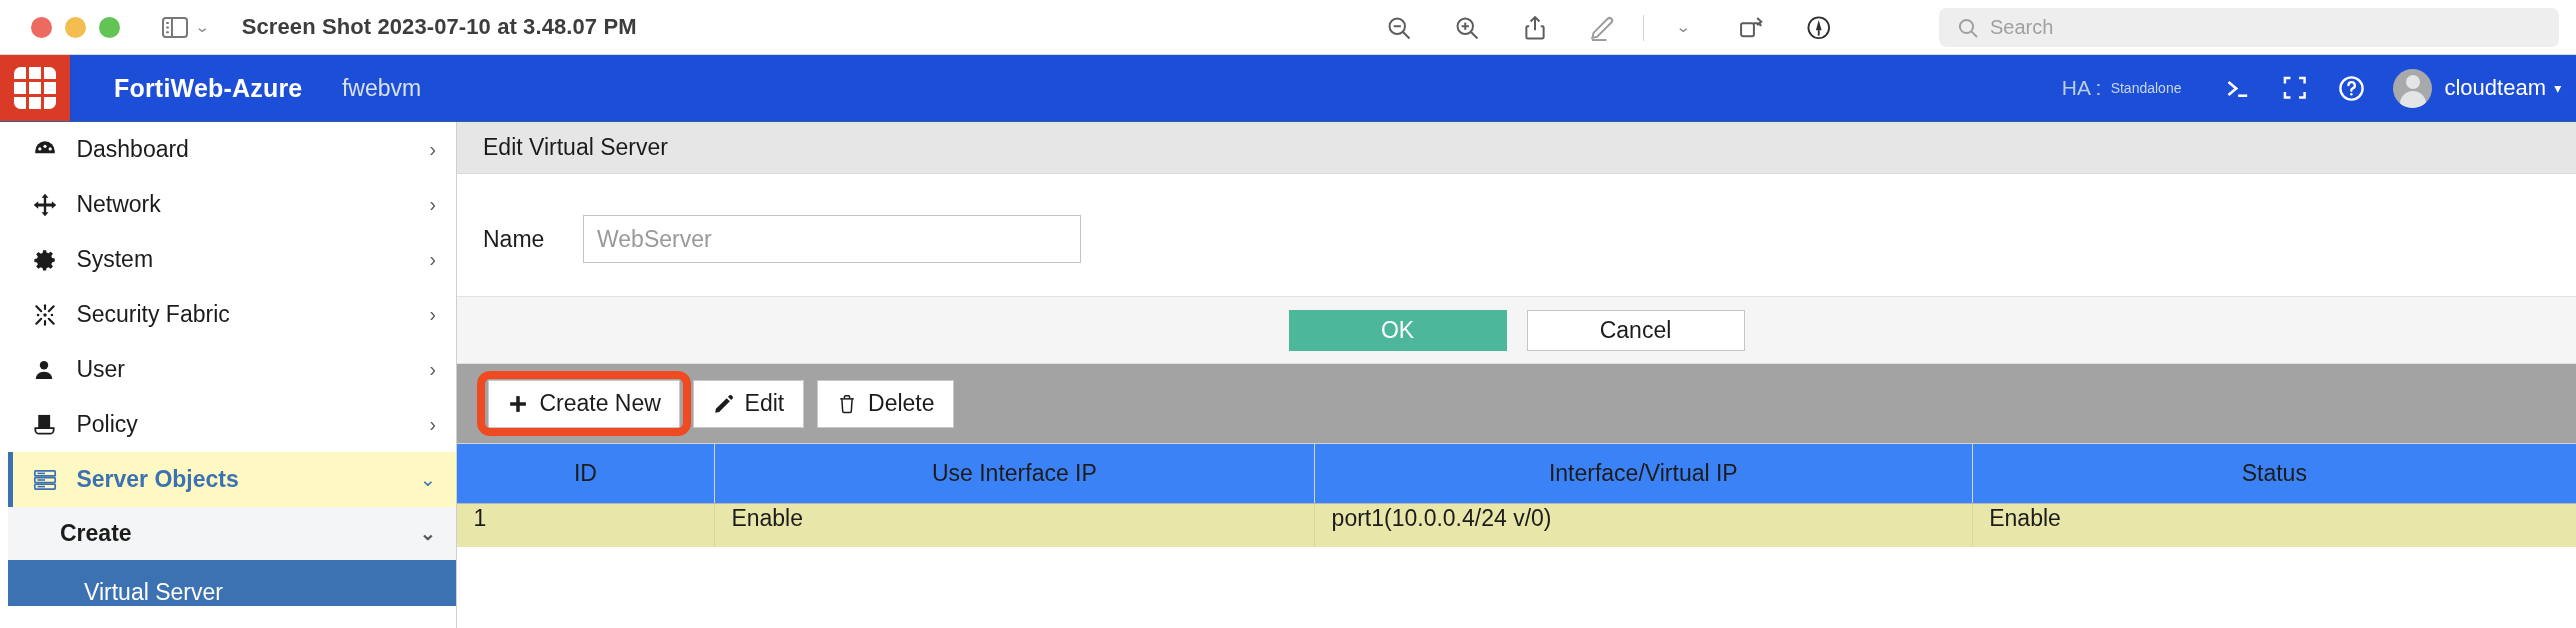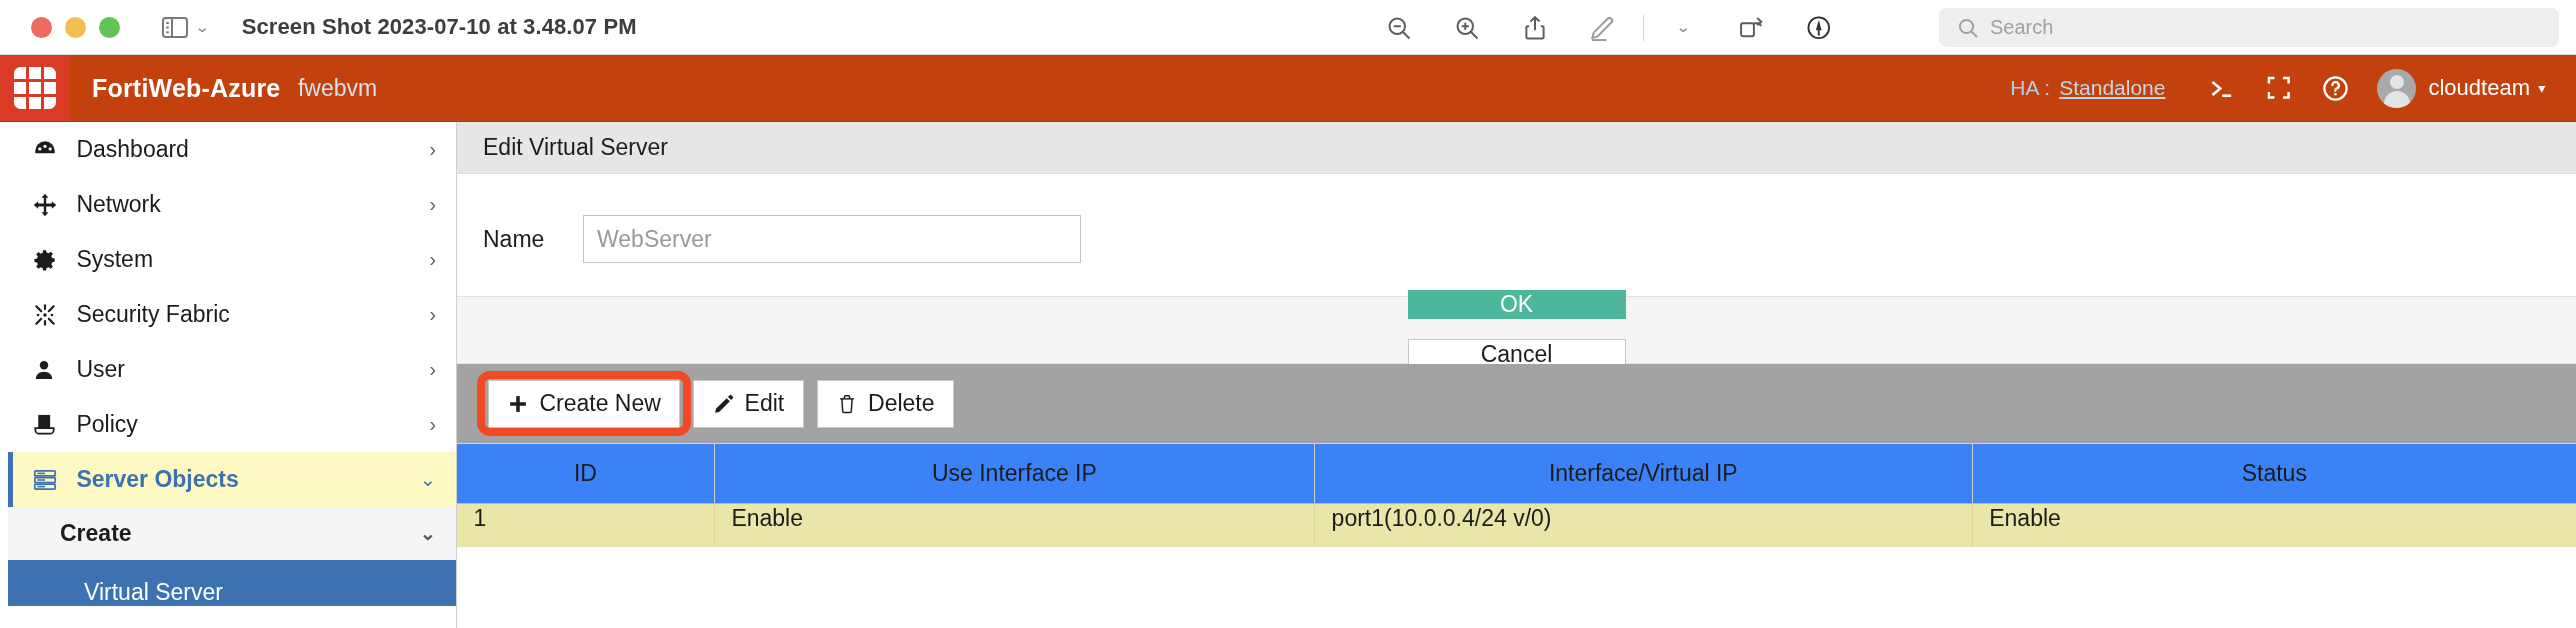--- a/index.html
+++ b/index.html
@@ -125,25 +125,26 @@
     gap: 10px;
   }
   .search-box .ph {
     color: #a0a0a0;
     font-size: 20px;
   }
 
   
   .fw-header {
     height: 66px;
-    background: #c2410c;
+    background: #1d4ed8;
     display: flex;
     align-items: center;
     position: relative;
     border-bottom: 0.9px solid #2e5f99;
+    gap: 22px;
   }
   .forti-logo {
     width: 70px;
     height: 66px;
     background: #da3b26;
     display: flex;
     align-items: center;
     justify-content: center;
     flex: none;
   }
@@ -172,37 +173,36 @@
     letter-spacing: 0.2px;
   }
   .fw-host {
     margin-left: 17.5px;
     font-size: 23px;
     color: #d6e2ef;
   }
 
   .fw-right {
     position: absolute;
-    right: 27px;
+    right: 11px;
     top: 0;
     height: 66px;
     display: flex;
     align-items: center;
     gap: 0;
   }
   .ha-label {
     font-size: 21px;
     color: #b9cde3;
     margin-right: 9.2px;
   }
   .ha-value {
-    font-size: 21px;
+    font-size: 14px;
     color: #c6d7e9;
     margin-right: 28px;
-    text-decoration: underline;
   }
   .fw-icon-btn {
     width: 57px;
     height: 66px;
     display: flex;
     align-items: center;
     justify-content: center;
     color: #ffffff;
   }
   .avatar {
@@ -383,21 +383,20 @@
   .btn-bar {
     height: 68px;
     background: #f5f5f5;
     border-top: 0.9px solid #e2e2e2;
     border-bottom: 0.9px solid #e2e2e2;
     display: flex;
     align-items: center;
     justify-content: center;
     gap: 20px;
     box-sizing: border-box;
-    flex-direction: column;
   }
   .btn-ok {
     width: 218px;
     height: 41px;
     background: #4cb79a;
     color: #ffffff;
     font-size: 23px;
     border: none;
     font-family: "Liberation Sans", sans-serif;
     cursor: pointer;

